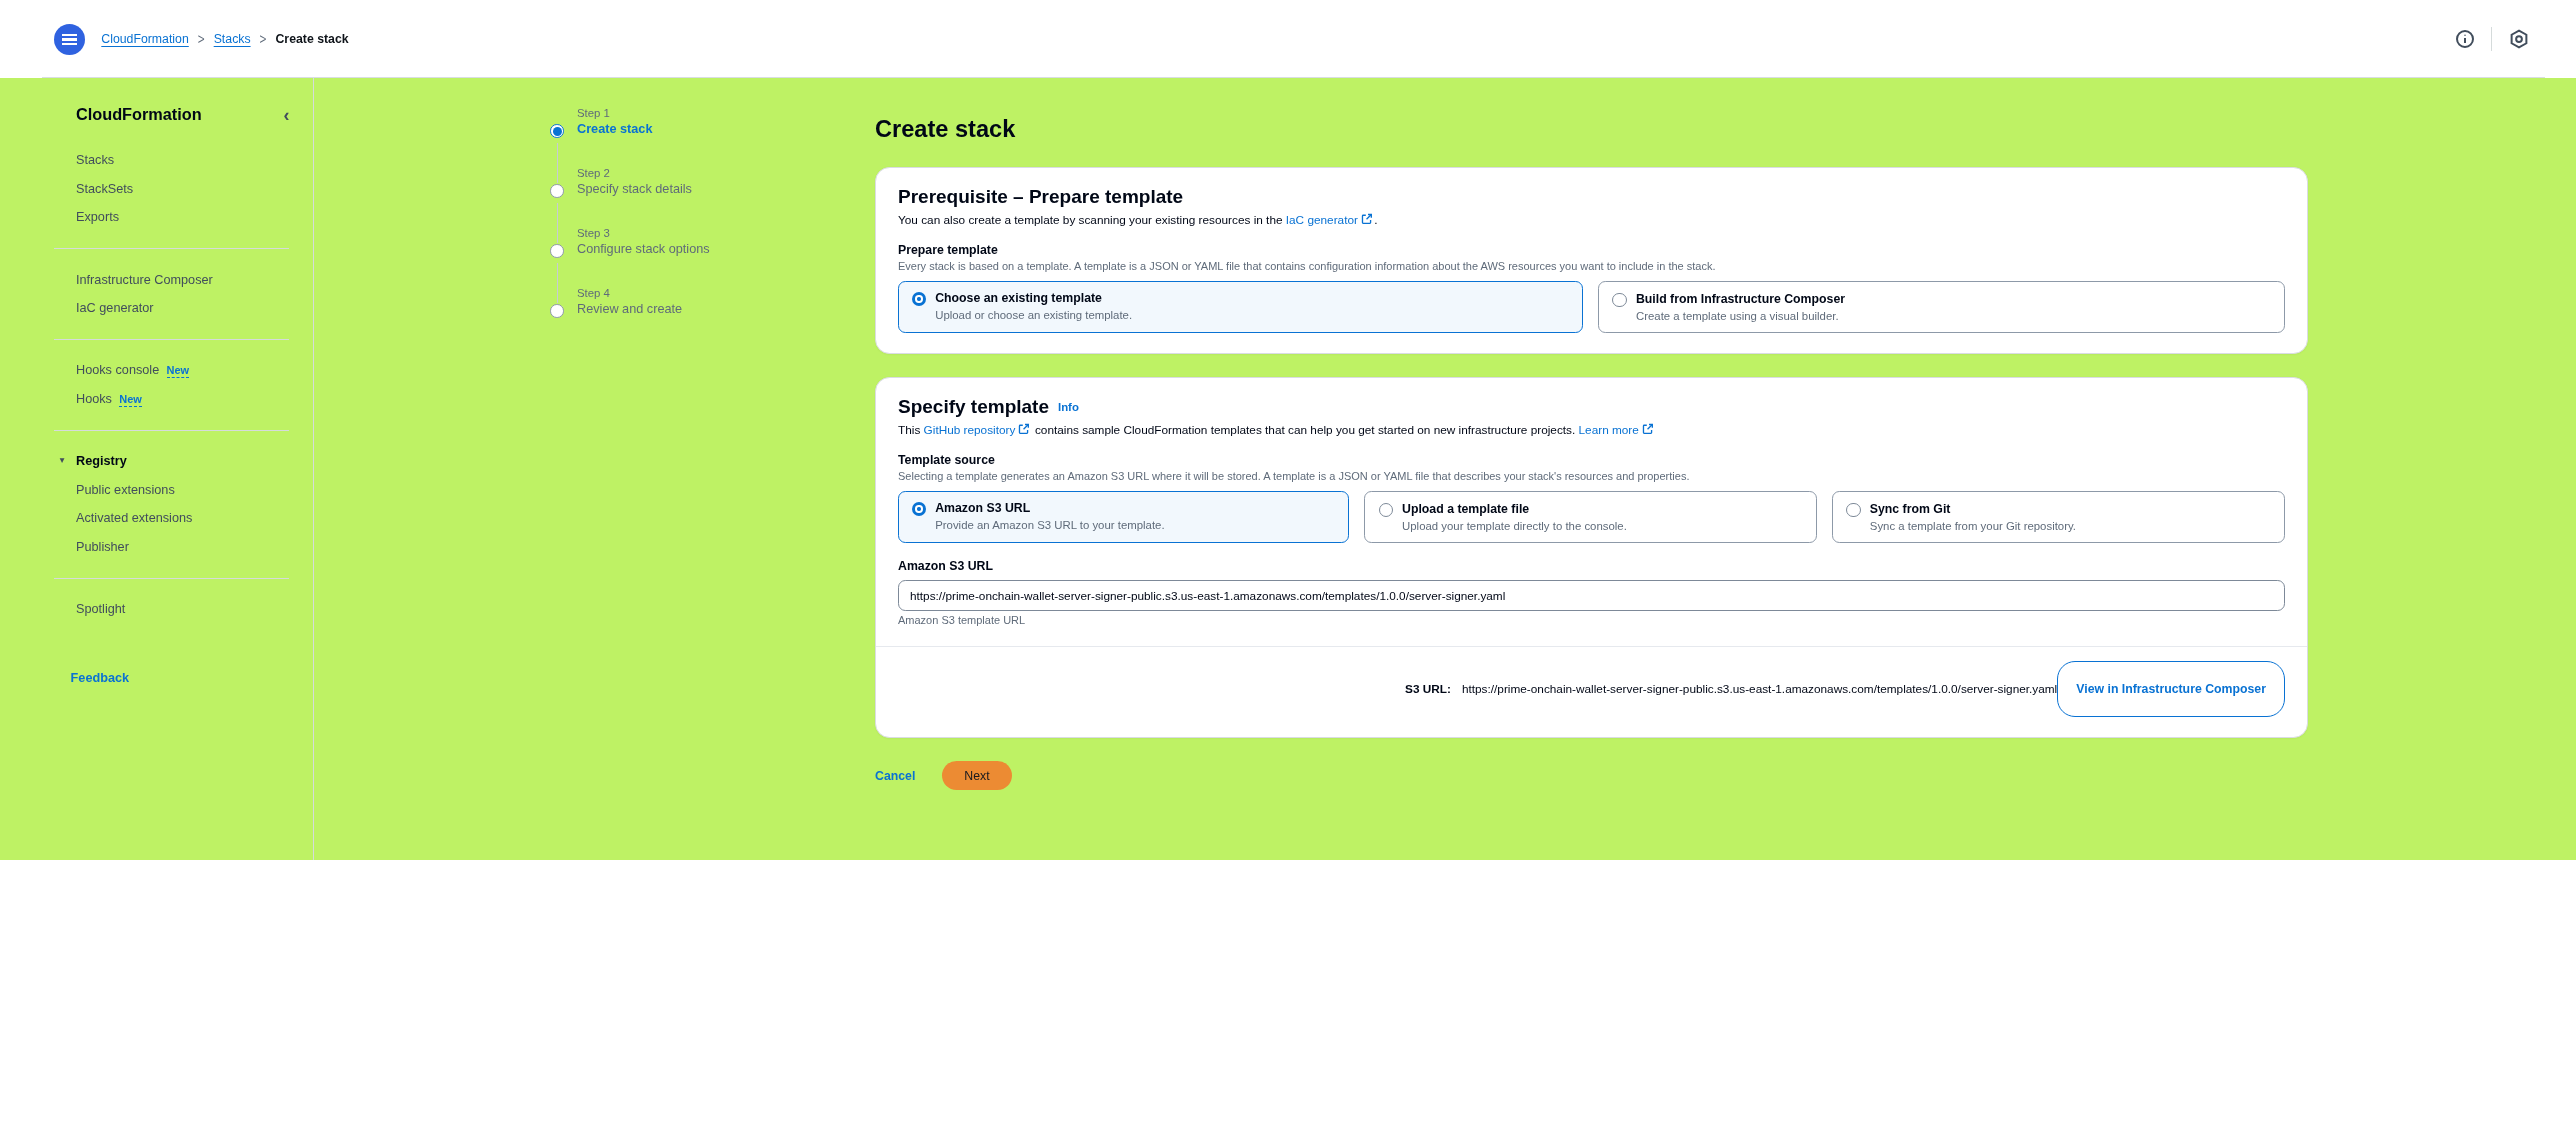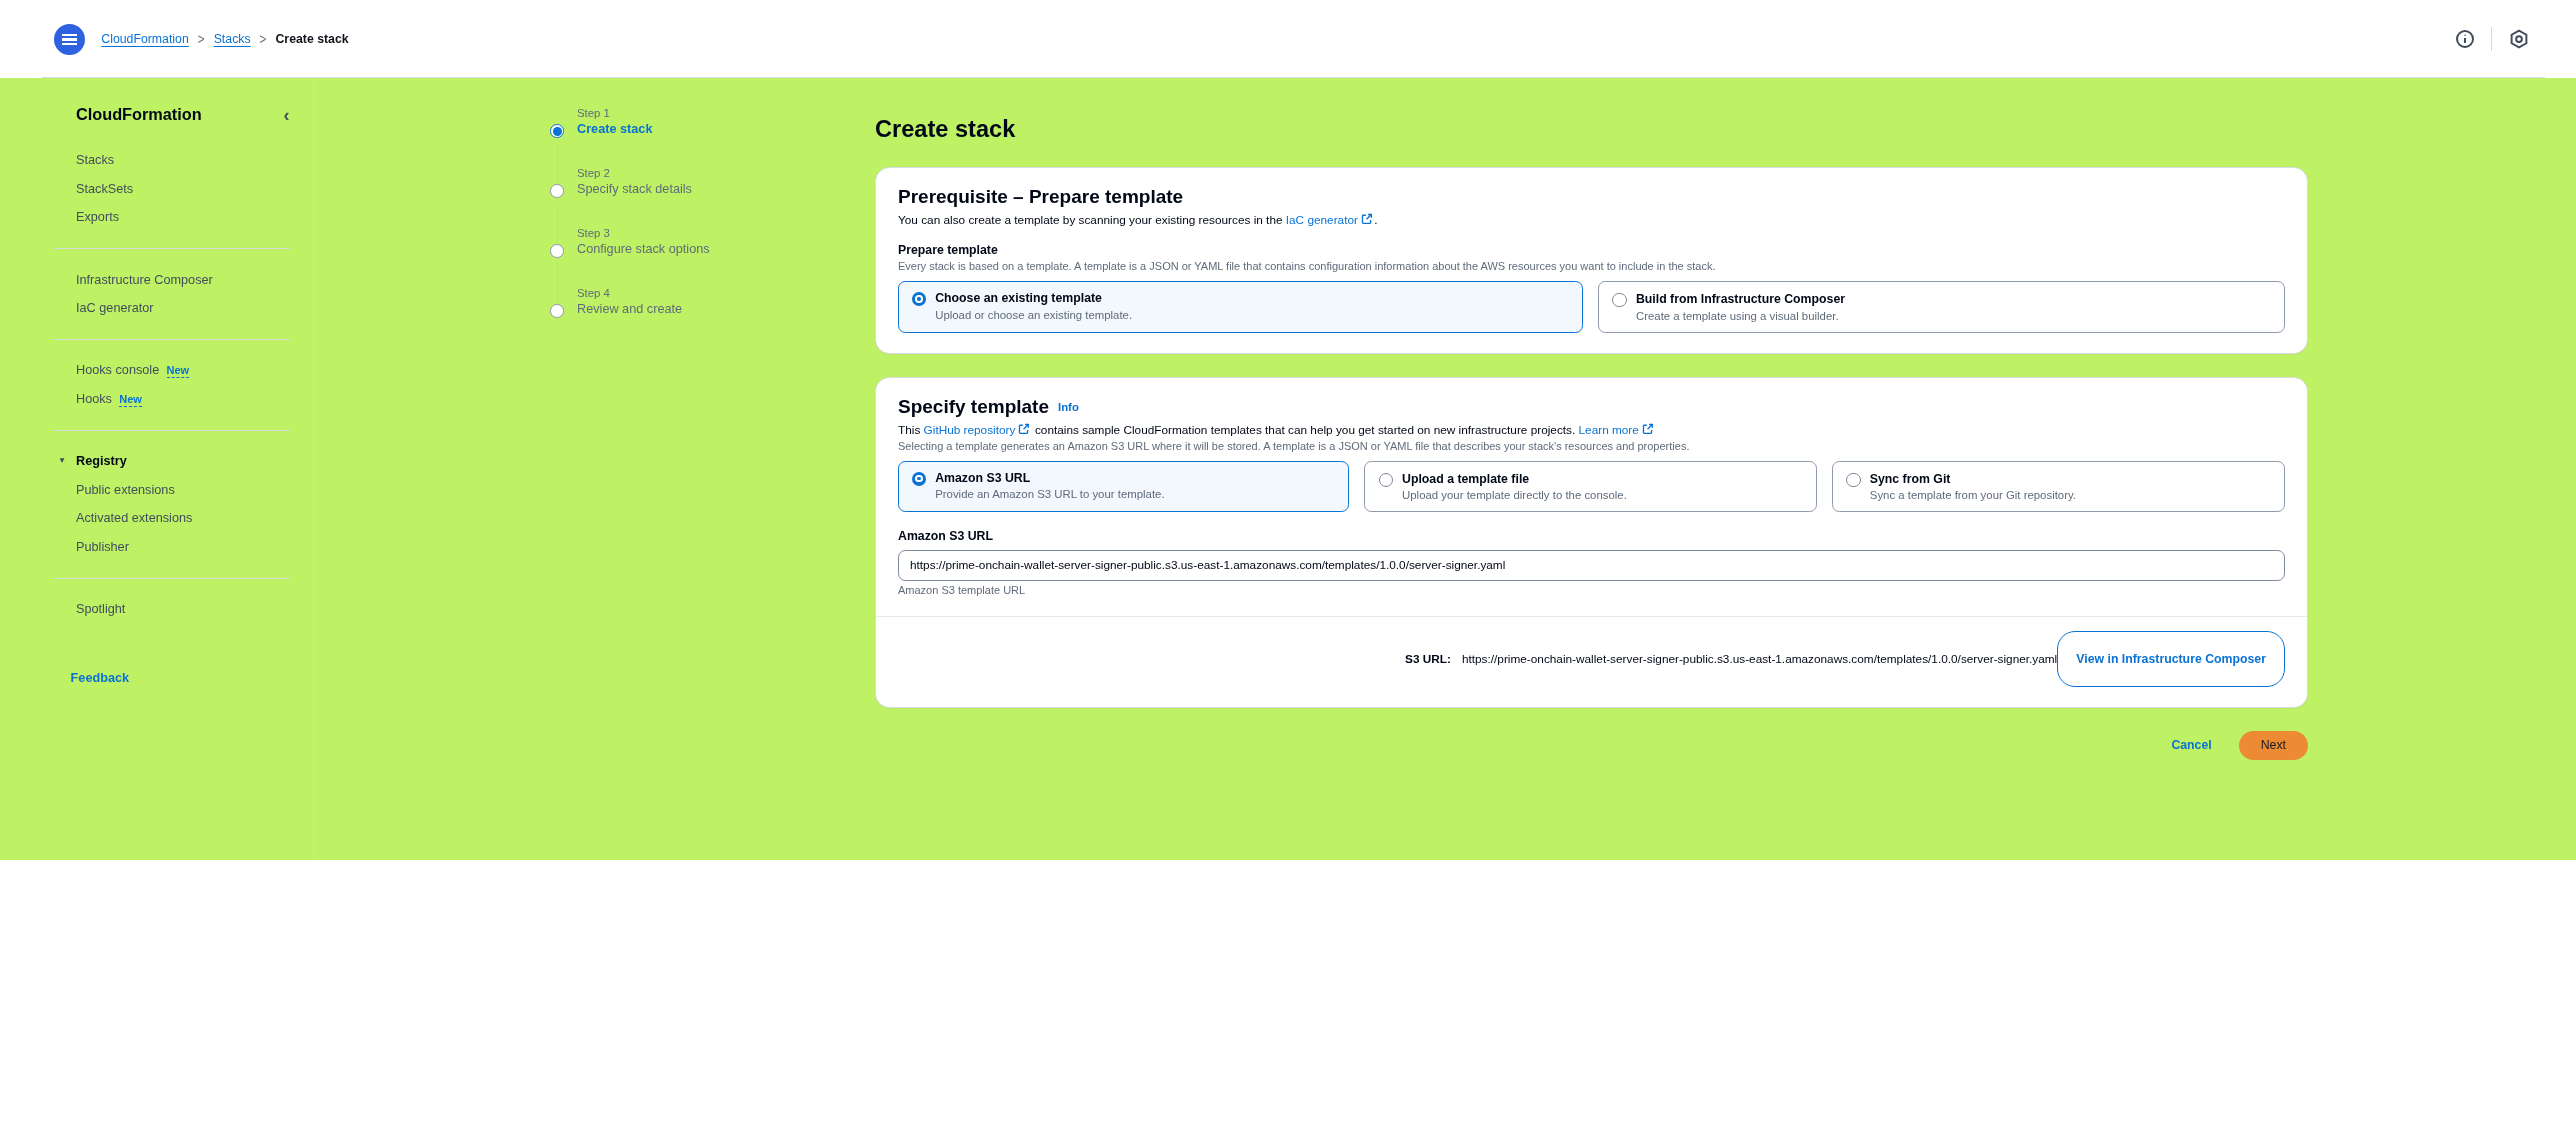--- a/index.html
+++ b/index.html
@@ -77,21 +77,21 @@
   .tile-desc { font-size:11.4px; color:#5f6b7a; margin-top:3.6px; }
 
   .s3-input { width:100%; height:31px; border:1.8px solid #7d8998; border-radius:7.3px; padding:0 11px;
               font-size:11.8px; color:#000716; font-family:inherit; background:#fff; }
   .panel-footer-divider { border:none; border-top:0.9px solid #e6e9ee; margin:20px -22px 0; }
   .panel-footer { display:flex; align-items:center; justify-content:flex-end; padding-top:14.5px; }
   .s3row { font-size:11.8px; color:#000716; display:flex; gap:11px; align-items:center; }
   .s3row .s3lab { font-weight:bold; }
   .btn-secondary { border:1.8px solid #0972d3; color:#0972d3; background:#fff; font-weight:bold; font-size:12.3px;
                    border-radius:18px; padding:20px 18px; cursor:pointer; font-family:inherit; }
-  .actions { display:flex; align-items:center; justify-content:flex-end; gap:27px; margin-top:1.8px; }
+  .actions { display:flex; align-items:center; justify-content:flex-start; gap:27px; margin-top:1.8px; }
   .btn-link { background:none; border:none; color:#0972d3; font-weight:bold; font-size:12.3px; cursor:pointer; font-family:inherit; }
   .btn-primary { background:#ec8b33; border:none; color:#16191f; font-weight:normal; font-size:12.3px;
                  border-radius:18px; padding:7.3px 22px; cursor:pointer; font-family:inherit; }
 
   .bottom-strip { position:absolute; left:0; right:0; top:1049px; bottom:0; background:#fafafb; }
 </style>
 </head>
 <body>
 
 <div class="page">
@@ -230,20 +230,21 @@
       <p class="panel-desc"><span>This </span><a class="link">GitHub repository</a><svg class="ext" width="11.8" height="11.8" viewBox="0 0 16 16" fill="none" stroke="currentColor" stroke-width="1.8">
             <path d="M13 9.5V13a1 1 0 0 1-1 1H3a1 1 0 0 1-1-1V4a1 1 0 0 1 1-1h3.5"></path>
             <path d="M9.5 2H14v4.5"></path>
             <path d="M14 2L7.5 8.5"></path>
           </svg><span> contains sample CloudFormation templates that can help you get started on new infrastructure projects. </span><a class="link">Learn more</a><svg class="ext" width="11.8" height="11.8" viewBox="0 0 16 16" fill="none" stroke="currentColor" stroke-width="1.8">
             <path d="M13 9.5V13a1 1 0 0 1-1 1H3a1 1 0 0 1-1-1V4a1 1 0 0 1 1-1h3.5"></path>
             <path d="M9.5 2H14v4.5"></path>
             <path d="M14 2L7.5 8.5"></path>
           </svg></p>
 
+      <div class="field-label">Template source</div>
       <div class="field-help">Selecting a template generates an Amazon S3 URL where it will be stored. A template is a JSON or YAML file that describes your stack's resources and properties.</div>
 
       <div class="tiles">
         <div class="tile selected">
           <span class="radio checked"></span>
           <div>
             <div class="tile-label">Amazon S3 URL</div>
             <div class="tile-desc">Provide an Amazon S3 URL to your template.</div>
           </div>
         </div>

